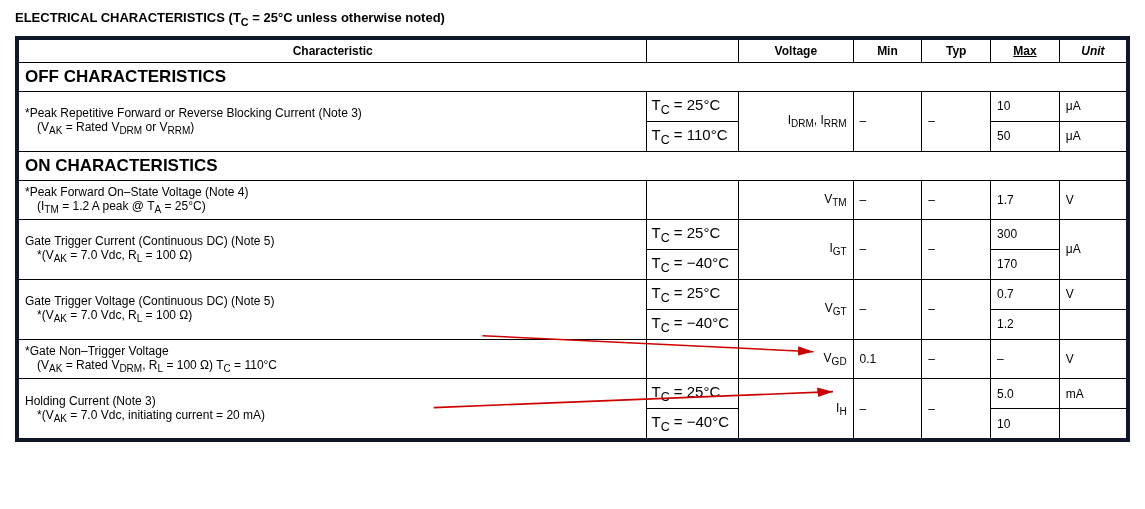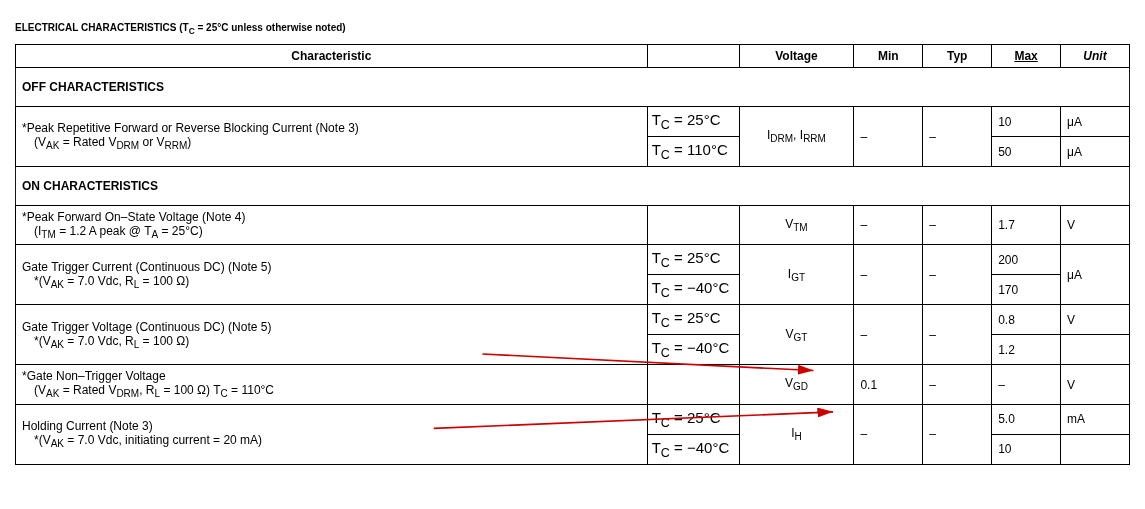--- a/index.html
+++ b/index.html
@@ -4,46 +4,45 @@
   <style>
     * { box-sizing: border-box; margin: 0; padding: 0; }
     body {
       font-family: Arial, Helvetica, sans-serif;
       font-size: 12px;
       background: #fff;
       color: #000;
       padding: 10px 15px;
     }
     .page-title {
-      font-size: 10px;
+      font-size: 13px;
       font-weight: bold;
       margin-bottom: 8px;
-      margin-top: 12px;
     }
     table {
       width: 100%;
       border-collapse: collapse;
-      border: 1px solid #0f172a;
+      border: 4px solid #0f172a;
     }
     th, td {
       border: 1px solid #000;
       padding: 4px 6px;
       vertical-align: middle;
     }
     th {
       background: #fff;
       font-weight: bold;
       text-align: center;
     }
-    .col-sym { text-align: center; margin-left: 21px; }
+    .col-sym { text-align: right; margin-left: 21px; }
     .col-num { text-align: left; }
     .section-header {
       font-weight: bold;
-      font-size: 12px;
-      padding: 12px 6px;
+      font-size: 17px;
+      padding: 4px 6px;
       border: none;
       background: #fff;
     }
     .char-cell {
       text-align: left;
     }
     .indent { padding-left: 12px; margin-top: 24px; }
     .tc-cell {
       font-size: 15px;
       text-align: left;
@@ -116,38 +115,38 @@
 
       <tr>
         <td class="char-cell" rowspan="2">
           Gate Trigger Current (Continuous DC) (Note 5)<br>
           <span class="indent">*(V<sub>AK</sub> = 7.0 Vdc, R<sub>L</sub> = 100 Ω)</span>
         </td>
         <td class="tc-cell">T<sub>C</sub> = 25°C</td>
         <td class="col-sym" rowspan="2">I<sub>GT</sub></td>
         <td class="col-num" rowspan="2">–</td>
         <td class="col-num" rowspan="2">–</td>
-        <td class="col-num">200</td>
+        <td class="col-num">300</td>
         <td class="col-num" rowspan="2">μA</td>
       </tr>
       <tr>
         <td class="tc-cell">T<sub>C</sub> = −40°C</td>
         <td class="col-num">170</td>
       </tr>
 
       <tr>
         <td class="char-cell" rowspan="2">
           Gate Trigger Voltage (Continuous DC) (Note 5)<br>
           <span class="indent">*(V<sub>AK</sub> = 7.0 Vdc, R<sub>L</sub> = 100 Ω)</span>
         </td>
         <td class="tc-cell">T<sub>C</sub> = 25°C</td>
         <td class="col-sym" rowspan="2">V<sub>GT</sub></td>
         <td class="col-num" rowspan="2">–</td>
         <td class="col-num" rowspan="2">–</td>
-        <td class="col-num">0.8</td>
+        <td class="col-num">0.7</td>
         <td class="col-num">V</td>
       </tr>
       <tr>
         <td class="tc-cell">T<sub>C</sub> = −40°C</td>
         <td class="col-num">1.2</td>
         <td class="col-num"></td>
       </tr>
 
       <tr>
         <td class="char-cell">

